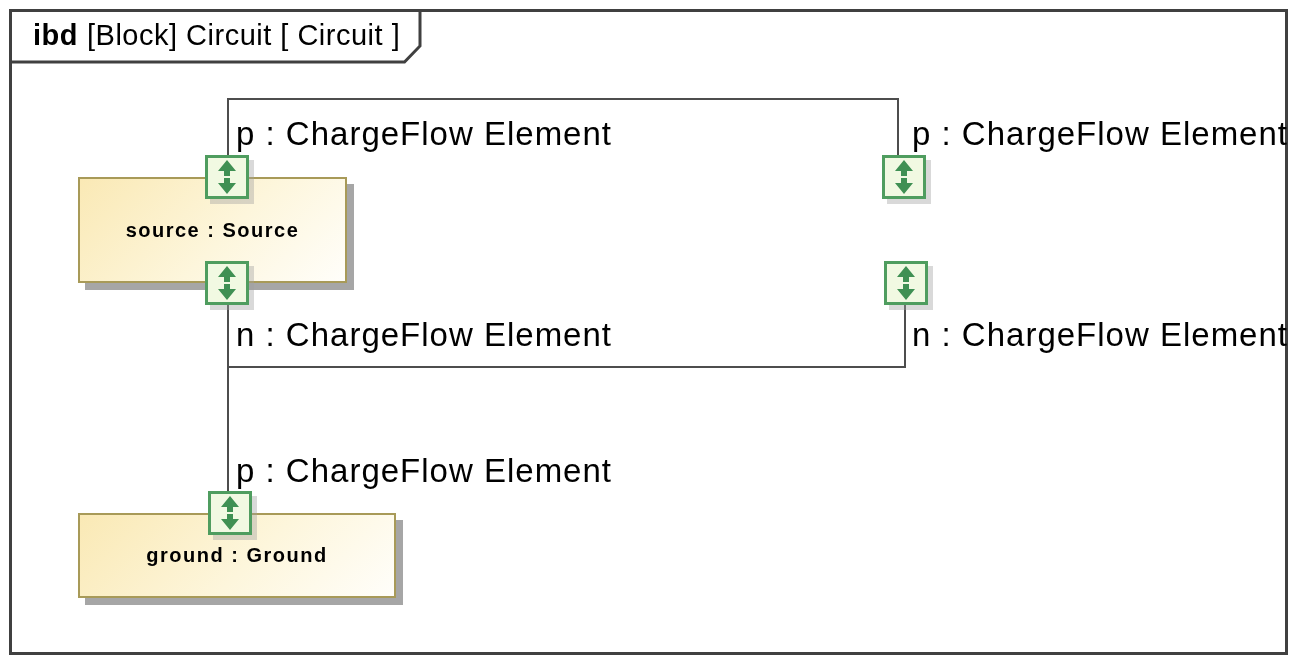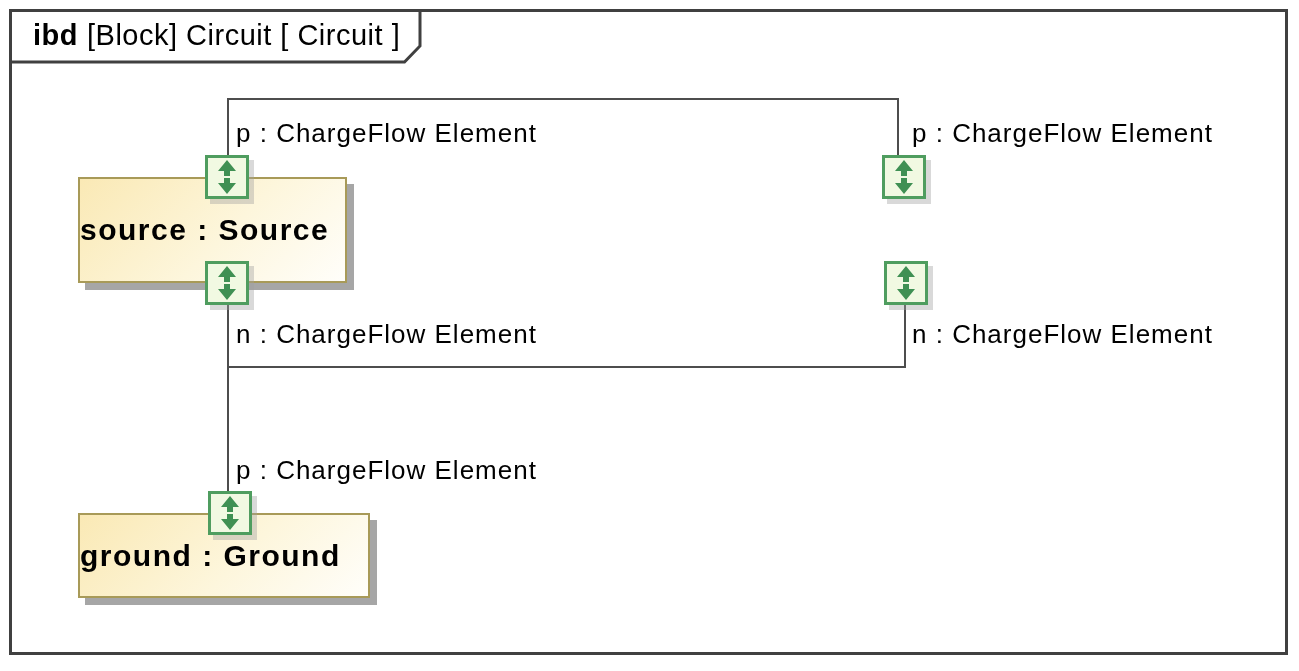--- a/index.html
+++ b/index.html
@@ -36,29 +36,29 @@
   .seg-mid-h  {left:227px;top:366px;width:679px;height:2px;}
   .seg-mid-vr {left:904px;top:304px;width:2px;height:63px;}
 
   
   .block{
     position:absolute;
     box-sizing:border-box;
     border:2px solid var(--block-border);
     background:linear-gradient(135deg,var(--block-fill-start) 0%, #fdf6dc 55%, var(--block-fill-end) 100%);
     box-shadow:7px 7px 0 var(--block-shadow);
-    display:flex;align-items:center;
+    display:flex;align-items:center;justify-content:center;
     z-index:2;
     color:var(--text);
-    font-weight:bold;font-size:30px;letter-spacing:1.5px;
+    font-weight:bold;font-size:20px;letter-spacing:1.5px;
     white-space:nowrap;
   }
   .block-source  {left:78px; top:177px;width:269px;height:106px;}
   .block-resistor{left:725px;top:177px;width:282px;height:106px;}
-  .block-ground  {left:78px; top:513px;width:292px;height:85px;}
+  .block-ground  {left:78px; top:513px;width:318px;height:85px;}
 
   
   .port{
     position:absolute;width:44px;height:44px;
     box-sizing:border-box;
     background:var(--port-fill);
     border:3px solid var(--port-border);
     box-shadow:5px 5px 0 rgba(160,160,160,0.40);
     display:flex;align-items:center;justify-content:center;
     z-index:3;
@@ -66,21 +66,21 @@
   .port svg path{fill:var(--port-arrow);}
   .port-source-p  {left:205px;top:155px;}
   .port-source-n  {left:205px;top:261px;}
   .port-resistor-p{left:882px;top:155px;}
   .port-resistor-n{left:884px;top:261px;}
   .port-ground-p  {left:208px;top:491px;}
 
   
   .plabel{
     position:absolute;z-index:4;
-    font-size:26px;line-height:31px;letter-spacing:1px;
+    font-size:33px;line-height:31px;letter-spacing:1px;
     color:var(--text);white-space:nowrap;
   }
   .lbl-source-p  {left:236px;top:118px;}
   .lbl-resistor-p{left:912px;top:118px;}
   .lbl-source-n  {left:236px;top:319px;}
   .lbl-resistor-n{left:912px;top:319px;}
   .lbl-ground-p  {left:236px;top:455px;}
 </style>
 </head>
 <body>

